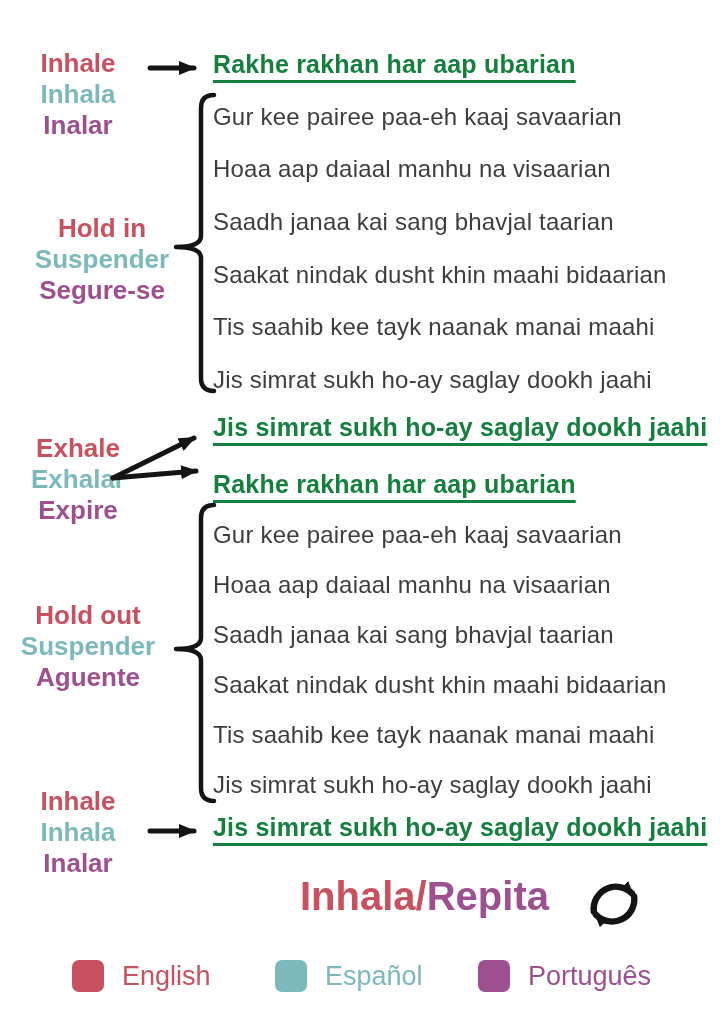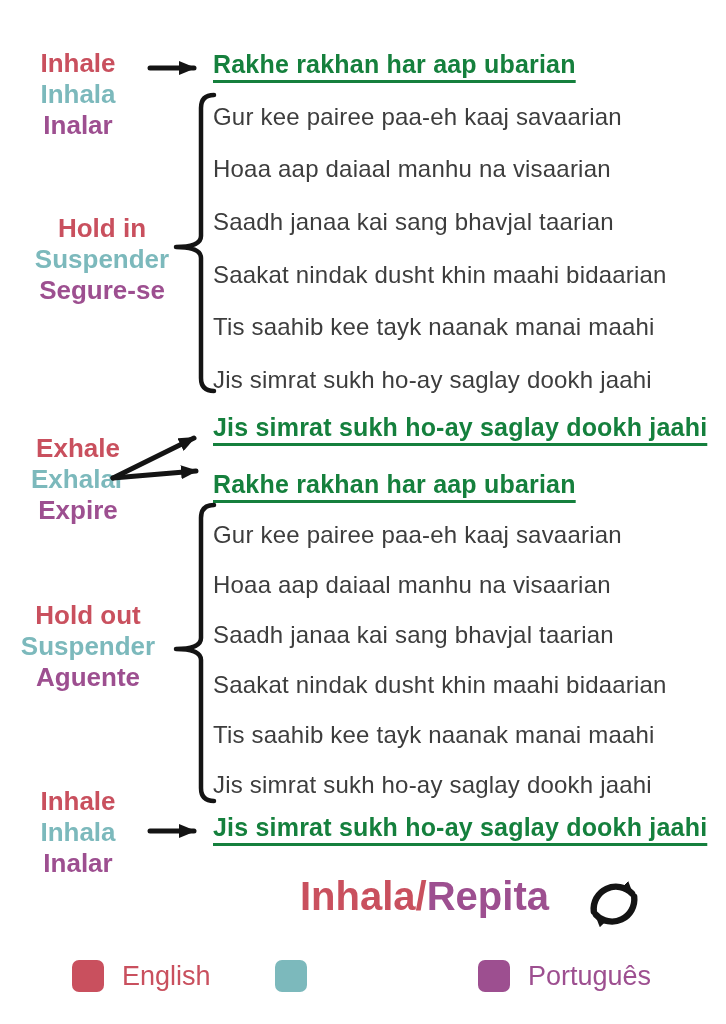--- a/index.html
+++ b/index.html
@@ -130,17 +130,18 @@
   <path d="M13 41 A21 21 0 0 1 49 24" fill="none" stroke="#141414" stroke-width="6" stroke-linecap="round" marker-end="url(#ah2)"></path>
   <path d="M51 27 A21 21 0 0 1 15 44" fill="none" stroke="#141414" stroke-width="6" stroke-linecap="round" marker-end="url(#ah2)"></path>
 </svg>
 
 <div class="legend-item" style="left:72px;">
   <div class="swatch sw-en"></div>
   <div class="lang-en">English</div>
 </div>
 <div class="legend-item" style="left:275px;">
   <div class="swatch sw-es"></div>
+  <div class="lang-es">Español</div>
 </div>
 <div class="legend-item" style="left:478px;">
   <div class="swatch sw-pt"></div>
   <div class="lang-pt">Português</div>
 </div>
 
 </body></html>

